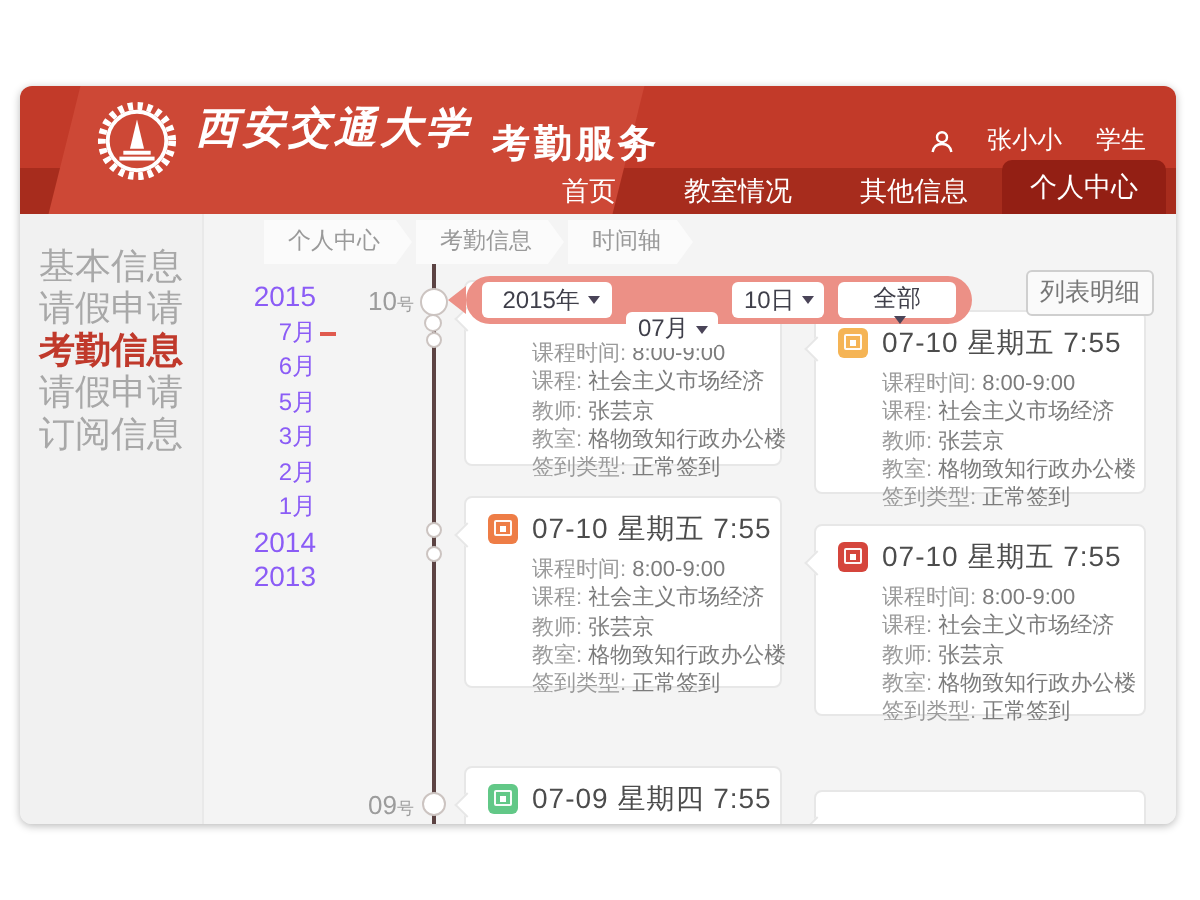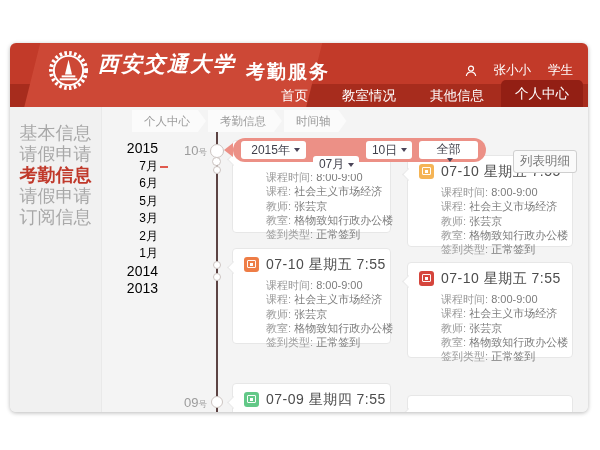--- a/index.html
+++ b/index.html
@@ -36,42 +36,42 @@
 
   .breadcrumb{position:absolute;left:29px;top:3px;display:flex;z-index:4;}
   .crumb{height:22px;line-height:22px;font-size:11.5px;color:#9a9a9a;background:#fbfbfb;
     padding:0 16px 0 12px;margin-right:2px;cursor:pointer;
     clip-path:polygon(0 0,calc(100% - 8px) 0,100% 50%,calc(100% - 8px) 100%,0 100%);
     filter:drop-shadow(0 0 1px #d9d9d9);}
 
   
   .scale{position:absolute;left:0;top:33px;width:55px;display:flex;flex-direction:column;
     align-items:flex-end;z-index:2;}
-  .scale-item{line-height:17.5px;font-size:12px;color:#000000;cursor:pointer;text-align:right;}
+  .scale-item{line-height:17.5px;font-size:12px;color:#8b5cf6;cursor:pointer;text-align:right;}
   .scale-item.year{font-size:14px;}
   .current-marker{position:absolute;left:57px;top:59px;width:8px;height:2px;background:#e05a4e;z-index:2;}
 
   .tl-line{position:absolute;left:113px;top:24px;bottom:0;width:2px;background:#5c4343;z-index:1;}
   .tl-dot{position:absolute;background:#fff;border:1px solid #ccc4c1;border-radius:50%;
     box-sizing:border-box;z-index:3;}
   .day-label{position:absolute;width:36px;text-align:right;color:#9c9c9c;font-size:13px;z-index:2;}
   .day-label .suffix{font-size:8.5px;}
 
   
   .bubble{position:absolute;left:130px;top:31px;width:253px;height:24px;background:#ec9086;
     border-radius:12px;display:flex;align-items:center;gap:7px;padding:0 8px;box-sizing:border-box;z-index:30;}
   .bubble:before{content:"";position:absolute;left:-9px;top:5px;border:7px solid transparent;
     border-right:9px solid #ec9086;border-left:none;}
   .select{background:#fff;border-radius:3px;height:18px;display:flex;align-items:center;
     justify-content:space-between;padding:0 6px;font-size:12px;color:#3f3f4a;
     box-sizing:border-box;cursor:pointer;white-space:nowrap;}
   .sel-year{width:66px;justify-content:flex-end;}.sel-month{width:46px;margin-top:29px;}.sel-day{width:46px;}.sel-cat{width:60px;flex-direction:column;}
   .caret{width:0;height:0;border-left:3.5px solid transparent;border-right:3.5px solid transparent;
     border-top:4.5px solid #4a4458;margin-left:4px;}
-  .list-btn{position:absolute;left:410px;top:43px;width:64px;height:23px;background:#fafafa;
+  .list-btn{position:absolute;left:410px;top:28px;width:64px;height:23px;background:#fafafa;
     border:1px solid #cfcfcf;border-radius:3px;font-size:12.5px;color:#777;line-height:21px;
     text-align:center;box-sizing:border-box;z-index:30;cursor:pointer;}
 
   
   .card{position:absolute;background:#fff;border:1px solid #e7e7e7;border-radius:4px;
     box-sizing:border-box;z-index:10;}
   .card .tail{position:absolute;left:-4.5px;top:14px;width:8px;height:8px;background:#fff;
     border-left:1px solid #e7e7e7;border-bottom:1px solid #e7e7e7;transform:rotate(45deg);}
   .card-head{display:flex;align-items:center;gap:7px;padding:7px 10px 2px 11px;height:17px;}
   .status-icon{width:15px;height:15px;border-radius:3px;position:relative;flex:0 0 15px;}

